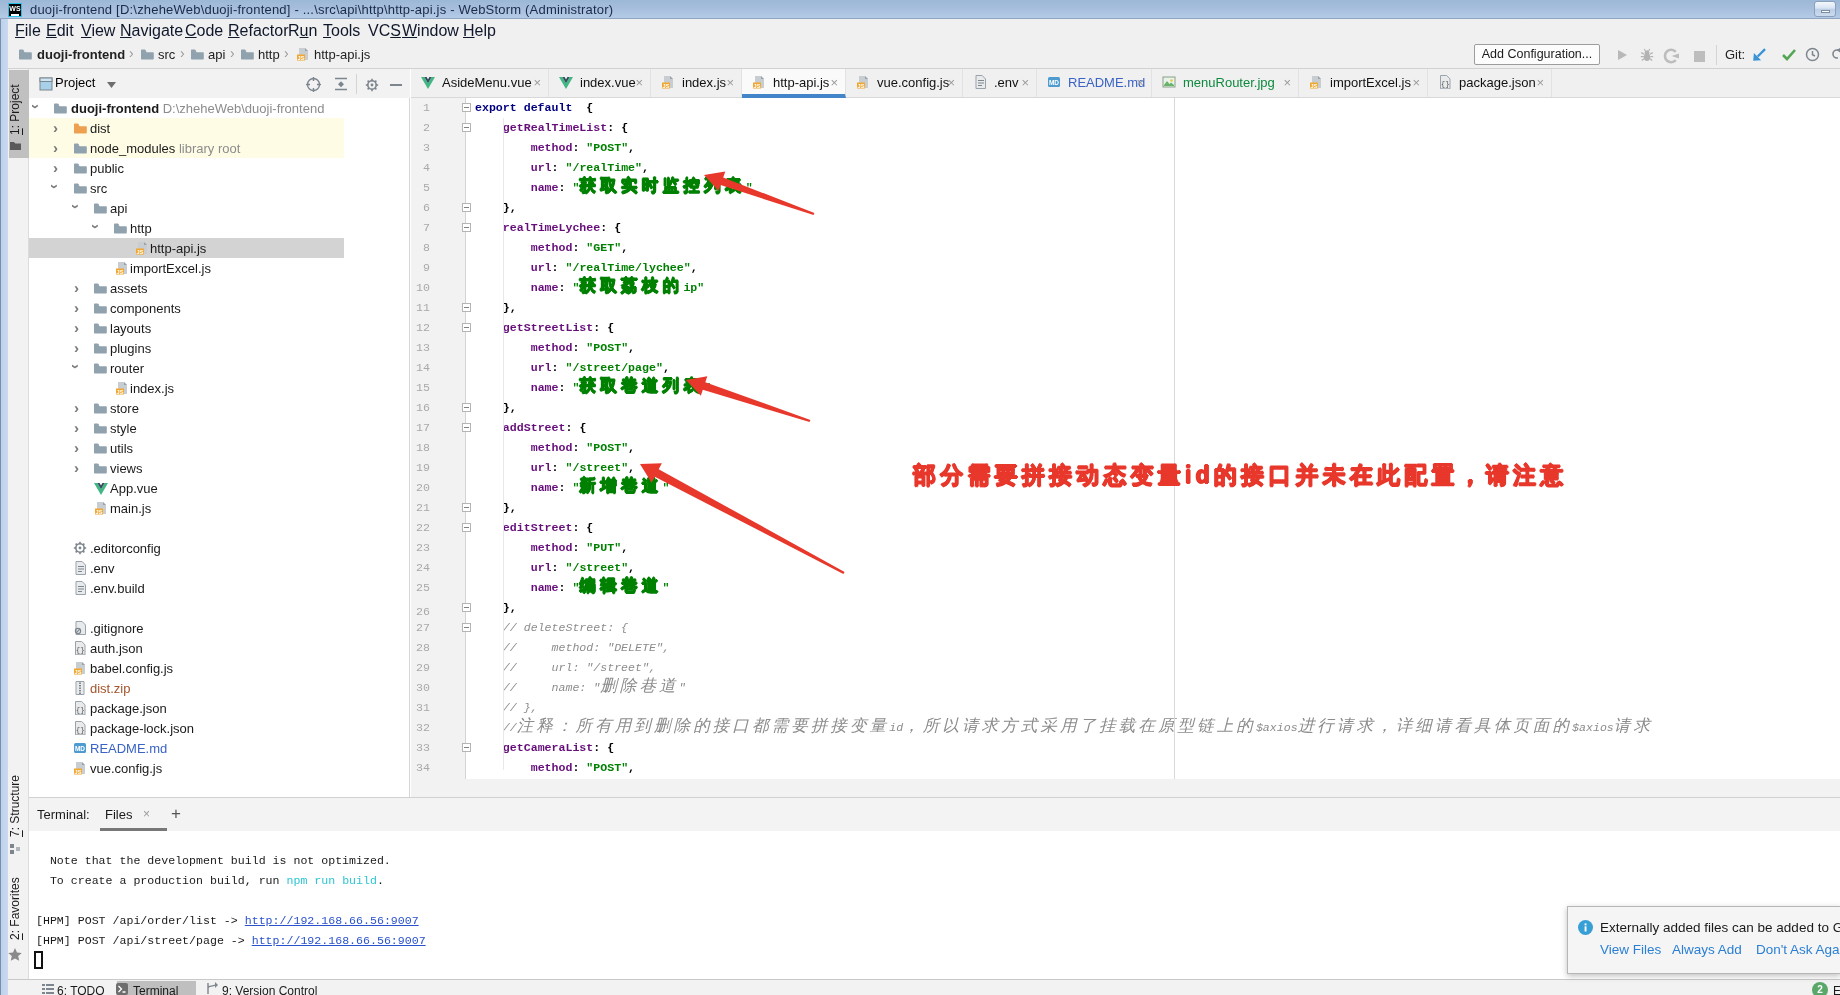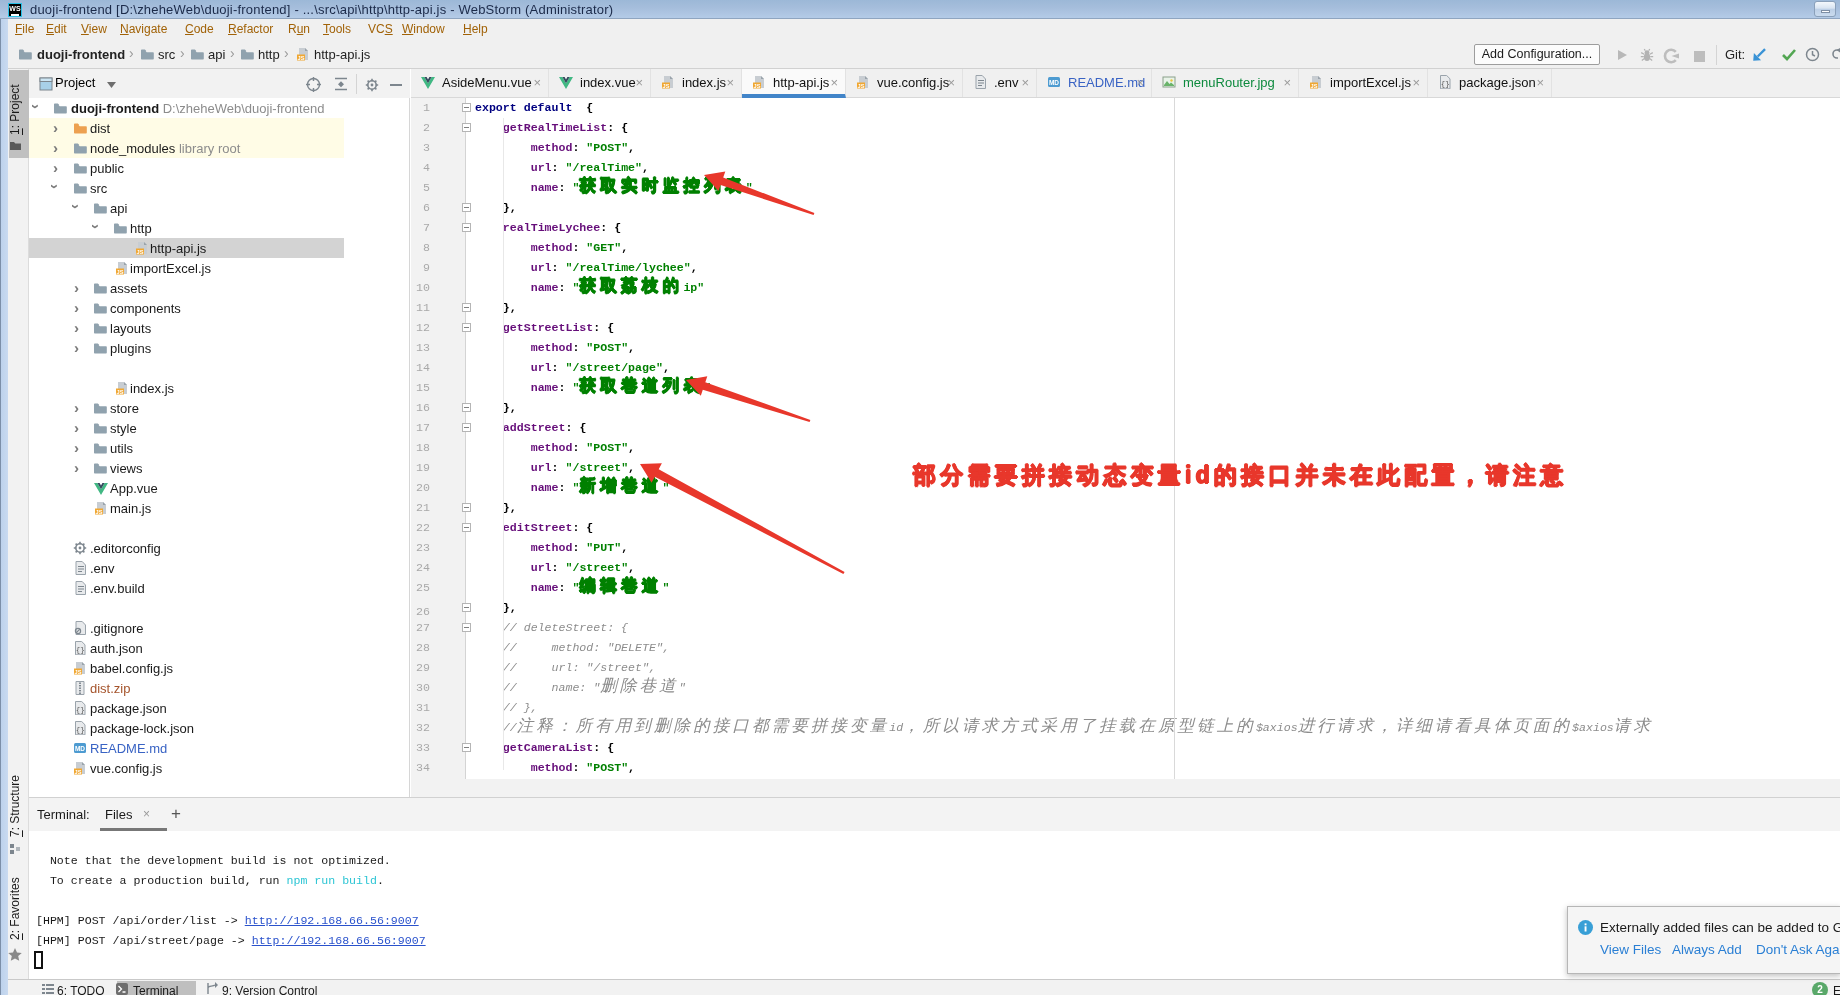--- a/index.html
+++ b/index.html
@@ -9,21 +9,21 @@
  background:linear-gradient(#9cb8d7 0%,#a6bedc 45%,#b4cbe7 100%);
  border-bottom:1px solid #8fa5c0}
 #titletext{left:30px;top:2px;font-size:13px;letter-spacing:.2px;color:#1b2a49}
 #wsicon{left:8px;top:3px;width:14px;height:14px;background:#000;border:1px solid #27c1e6;
  color:#fff;font-size:7px;font-weight:bold;text-align:center;line-height:9px}
 #wsicon i{display:block;width:8px;height:2px;background:#fff;margin:1px auto 0}
 #minbtn{left:1814px;top:1px;width:22px;height:16px;border:1px solid #8aa0ba;border-radius:3px;
  background:linear-gradient(#f4f8fc,#d8e4f2 45%,#bccfe6 50%,#cadbee);}
 #minbtn i{display:block;width:9px;height:3px;background:#fdfdfd;border:1px solid #7e8fa5;margin:8px auto 0}
 #menubar{left:0;top:19px;width:1840px;height:21px;background:#f0f0f0}
-#menubar span{position:absolute;top:3px;font-size:12px;color:#a16207}
+#menubar span{position:absolute;top:3px;font-size:16px;color:#0f172a}
 #crumbbar{left:0;top:40px;width:1840px;height:29px;background:#f0f0f0;border-bottom:1px solid #d1d1d1}
 .crumbtxt{position:absolute;top:47px;font-size:13px;color:#222}
 .crumbsep{position:absolute;top:45px;font-size:14px;color:#9a9a9a}
 #addcfg{left:1474px;top:44px;width:126px;height:21px;border:1px solid #9d9d9d;border-radius:2px;
  background:#fcfcfc;font-size:12.5px;color:#1a1a1a;text-align:center;line-height:19px}
 #lborder{left:0;top:19px;width:8px;height:976px;background:linear-gradient(to right,#7c8fa8 0,#7c8fa8 1px,#bdd2ec 1px,#c9daf0 100%)}
 #stripe{left:8px;top:69px;width:21px;height:910px;background:#f2f2f2;border-right:1px solid #dcdcdc}
 .vtab{position:absolute;font-size:12px;color:#1a1a1a;writing-mode:vertical-rl;transform:rotate(180deg);white-space:nowrap}
 #vproj{left:9px;top:70px;width:20px;height:88px;background:#c0c0c0}
 #projhdr{left:29px;top:69px;width:381px;height:29px;background:#f2f2f2}
@@ -305,20 +305,28 @@
       <span class="lbl" style="left:81px">layouts</span>
     </div>
     <div class="row" style="top:240px">
       <span class="chev" style="left:45px">›</span>
       <svg class="abs" style="left:64px;top:3px" width="14" height="14" viewBox="0 0 14 14">
         <path fill="#90a2ae" d="M1 3.5h4.2l1.5 1.7H13a.8.8 0 0 1 .8.8v5.7a.8.8 0 0 1-.8.8H1.8a.8.8 0 0 1-.8-.8V3.5z"></path>
         <path fill="#90a2ae" d="M1 3.2a.8.8 0 0 1 .8-.8h3.1l1.3 1.5H1z"></path>
       </svg>
       <span class="lbl" style="left:81px">plugins</span>
     </div>
+    <div class="row" style="top:260px">
+      <span class="chev" style="left:45px;top:0px;display:inline-block;transform:rotate(90deg)">›</span>
+      <svg class="abs" style="left:64px;top:3px" width="14" height="14" viewBox="0 0 14 14">
+        <path fill="#90a2ae" d="M1 3.5h4.2l1.5 1.7H13a.8.8 0 0 1 .8.8v5.7a.8.8 0 0 1-.8.8H1.8a.8.8 0 0 1-.8-.8V3.5z"></path>
+        <path fill="#90a2ae" d="M1 3.2a.8.8 0 0 1 .8-.8h3.1l1.3 1.5H1z"></path>
+      </svg>
+      <span class="lbl" style="left:81px">router</span>
+    </div>
     <div class="row" style="top:280px">
       <svg class="abs" style="left:86px;top:3px" width="14" height="14" viewBox="0 0 14 14">
         <path fill="#c8cdd2" d="M3 1h6l3 3v9H3z"></path>
         <path fill="#9aa3ab" d="M9 1l3 3H9z"></path>
         <rect x="1" y="7.5" width="8" height="6" fill="#f0a732"></rect>
         <text x="5" y="12.6" font-size="5.6" font-weight="bold" fill="#fff" text-anchor="middle" font-family="Liberation Sans">JS</text>
       </svg>
       <span class="lbl" style="left:101px">index.js</span>
     </div>
     <div class="row" style="top:300px">

